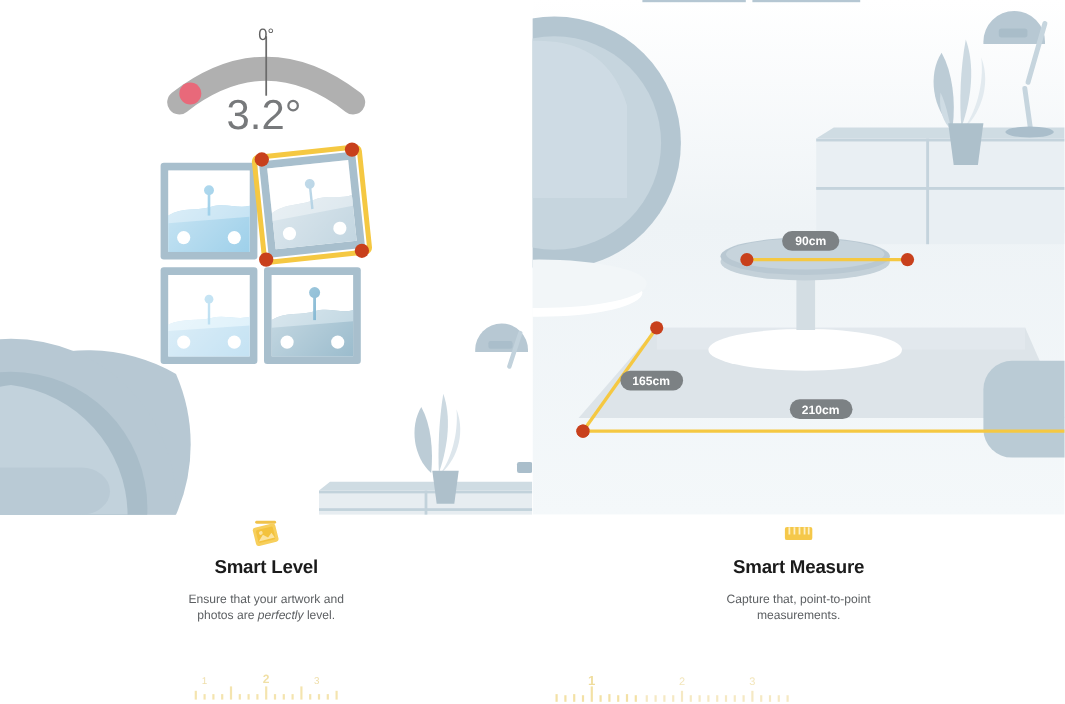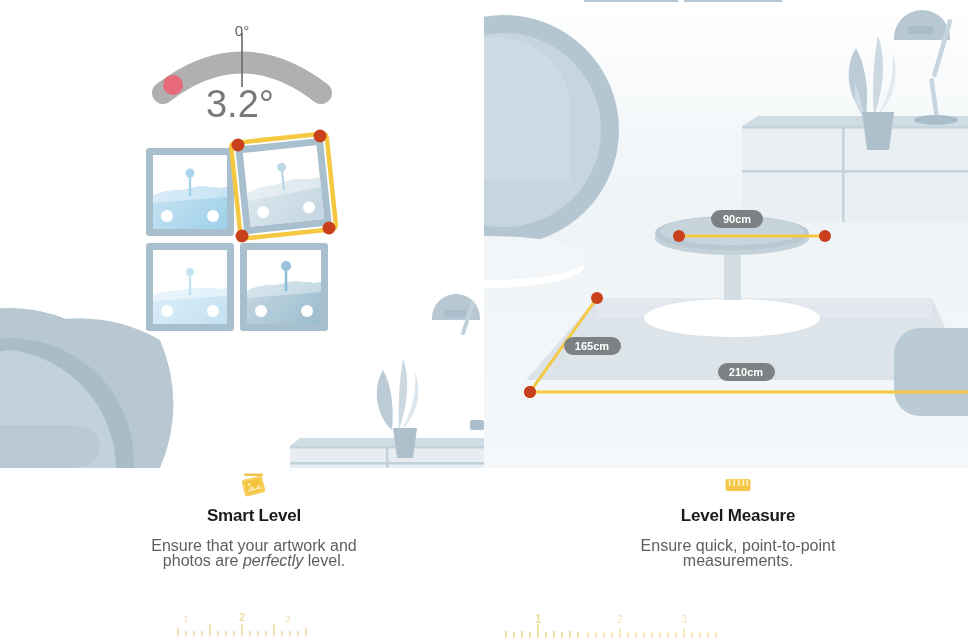--- a/index.html
+++ b/index.html
@@ -39,39 +39,38 @@
   }
   .scene svg { display: block; }
 
   
   .caption {
     position: absolute;
     left: 0;
     top: 470px;
     width: 484px;
     text-align: center;
-    padding-left: 12px;
   }
   .cap-icon {
     height: 30px;
     margin-bottom: 6px;
     display: flex;
     align-items: center;
     justify-content: center;
   }
   .cap-title {
     font-size: 17px;
     font-weight: bold;
     color: #1b1b1b;
     letter-spacing: -0.2px;
     margin: 0 0 12px 0;
     line-height: 20px;
   }
   .cap-desc {
-    font-size: 16px;
+    font-size: 11px;
     color: #5d6063;
     line-height: 15px;
     margin: 0 auto;
     width: 230px;
     text-align: center;
   }
   .cap-desc em { }
 
   
   .ruler-strip {
@@ -366,23 +365,23 @@
           <rect x="0.5" y="3" width="25" height="12" rx="2" fill="#f5c84a"></rect>
           <g stroke="#fdf0c4" stroke-width="1.6">
             <line x1="4.6" y1="3.4" x2="4.6" y2="10"></line>
             <line x1="9.2" y1="3.4" x2="9.2" y2="10"></line>
             <line x1="13.8" y1="3.4" x2="13.8" y2="10"></line>
             <line x1="18.4" y1="3.4" x2="18.4" y2="10"></line>
             <line x1="22.2" y1="3.4" x2="22.2" y2="10"></line>
           </g>
         </svg>
       </div>
-      <h2 class="cap-title">Level Measure</h2>
+      <h2 class="cap-title">Smart Measure</h2>
       <p class="cap-desc">
-        <span>Ensure quick, point-to-point</span><br>
+        <span>Capture that, point-to-point</span><br>
         <span>measurements.</span>
       </p>
     </div>
 
     <div class="ruler-strip">
       <svg width="484" height="32" viewBox="0 0 484 32" xmlns="http://www.w3.org/2000/svg">
         <g opacity="0.5">
           <g stroke="#e8c44f" stroke-width="2">
             <line x1="22" y1="28" x2="22" y2="21"></line>
               <line x1="30" y1="28" x2="30" y2="22"></line>

